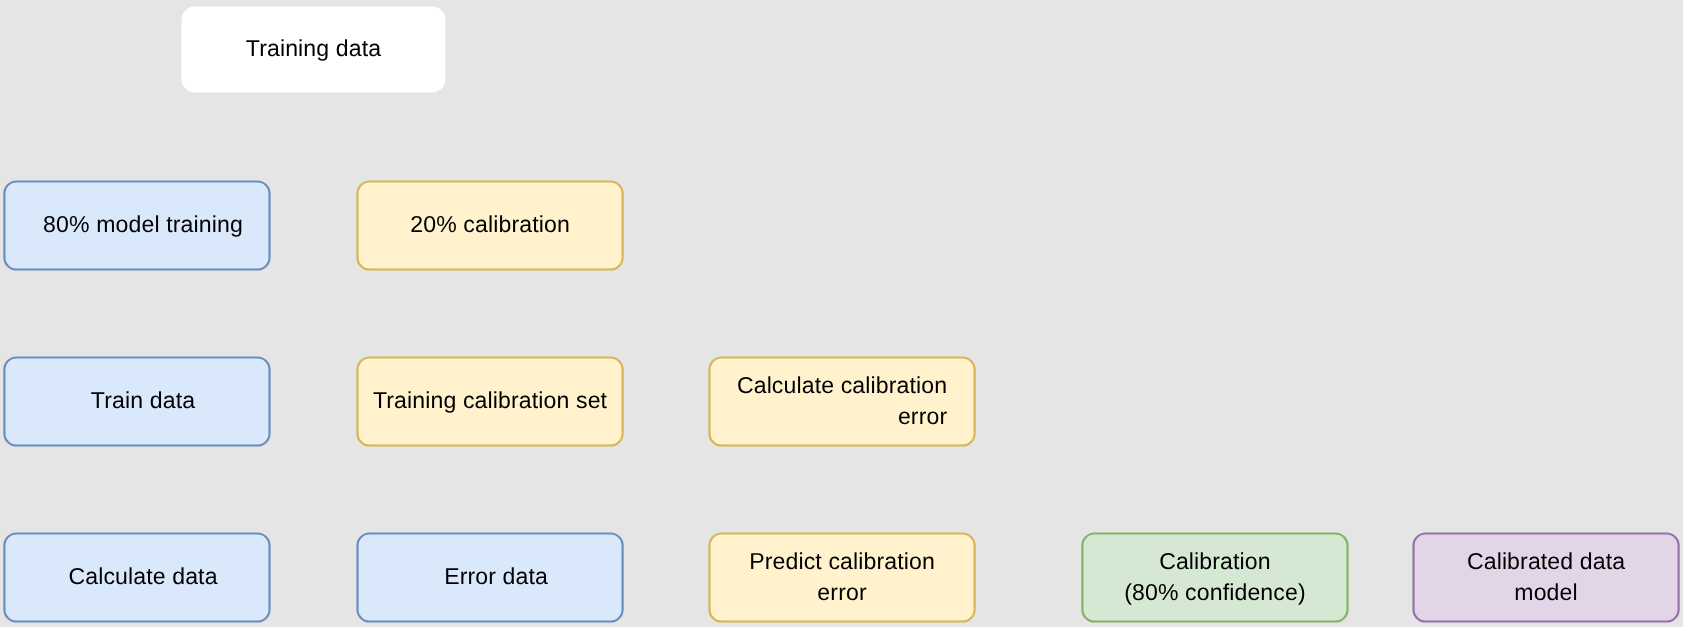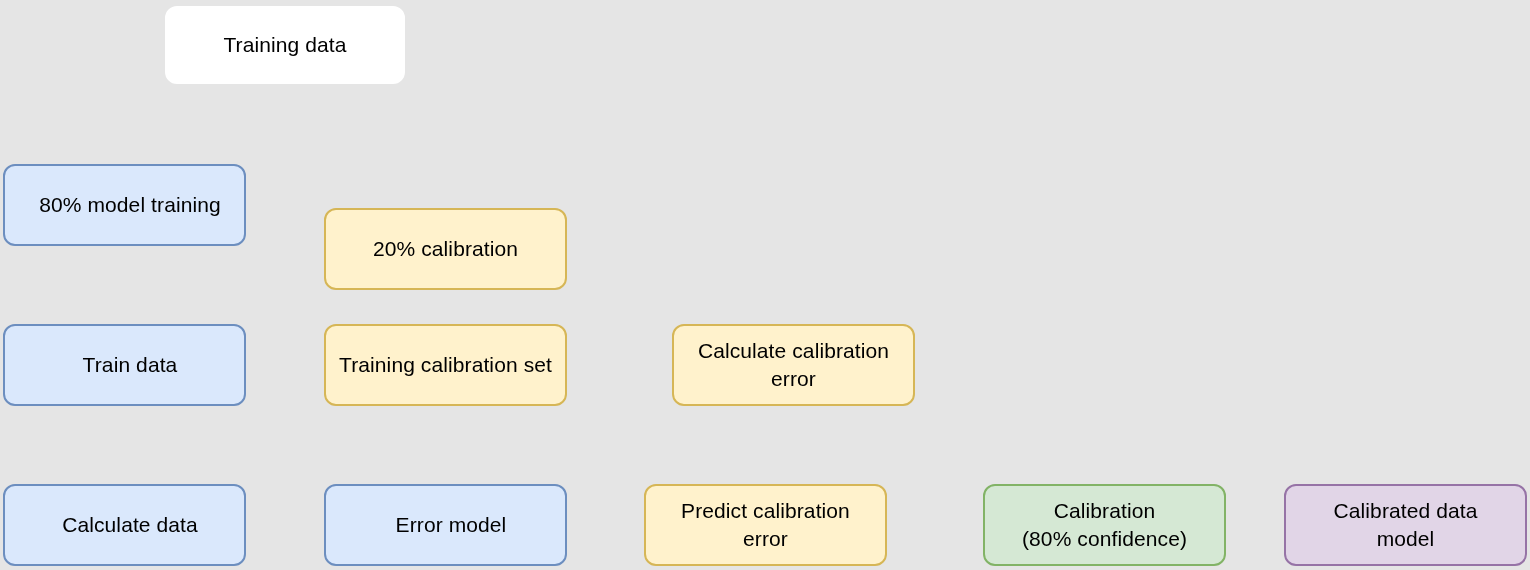--- a/index.html
+++ b/index.html
@@ -51,27 +51,27 @@
   }
 </style>
 </head>
 <body>
 
 <div id="canvas" style="width: 1530px; height: 570px; background: #e5e5e5;">
   <svg class="edge-layer" viewBox="0 0 1530 570" aria-hidden="true"></svg>
   <div id="nodes">
       <div class="node fill-white" style="left: 165px; top: 6px; width: 240px; height: 78px;">Training data</div>
       <div class="node fill-blue" style="left: 3px; top: 164px; width: 243px; height: 82px;">80% model training</div>
-      <div class="node fill-yellow" style="left: 324px; top: 164px; width: 243px; height: 82px; margin-top: 44px;">20% calibration</div>
+      <div class="node fill-yellow" style="left: 324px; top: 164px; width: 243px; height: 82px;">20% calibration</div>
       <div class="node fill-blue" style="left: 3px; top: 324px; width: 243px; height: 82px;">Train data</div>
       <div class="node fill-yellow" style="left: 324px; top: 324px; width: 243px; height: 82px;">Training calibration set</div>
-      <div class="node fill-yellow" style="left: 672px; top: 324px; width: 243px; height: 82px;">Calculate calibration
+      <div class="node fill-yellow" style="left: 644px; top: 324px; width: 243px; height: 82px; text-align: right;">Calculate calibration
 error</div>
       <div class="node fill-blue" style="left: 3px; top: 484px; width: 243px; height: 82px;">Calculate data</div>
-      <div class="node fill-blue" style="left: 324px; top: 484px; width: 243px; height: 82px;">Error model</div>
+      <div class="node fill-blue" style="left: 324px; top: 484px; width: 243px; height: 82px;">Error data</div>
       <div class="node fill-yellow" style="left: 644px; top: 484px; width: 243px; height: 82px;">Predict calibration
 error</div>
       <div class="node fill-green" style="left: 964px; top: 484px; width: 243px; height: 82px; margin-left: 19px;">Calibration
 (80% confidence)</div>
       <div class="node fill-purple" style="left: 1284px; top: 484px; width: 243px; height: 82px;">Calibrated data
 model</div>
     </div>
 </div>
 
 </body></html>

